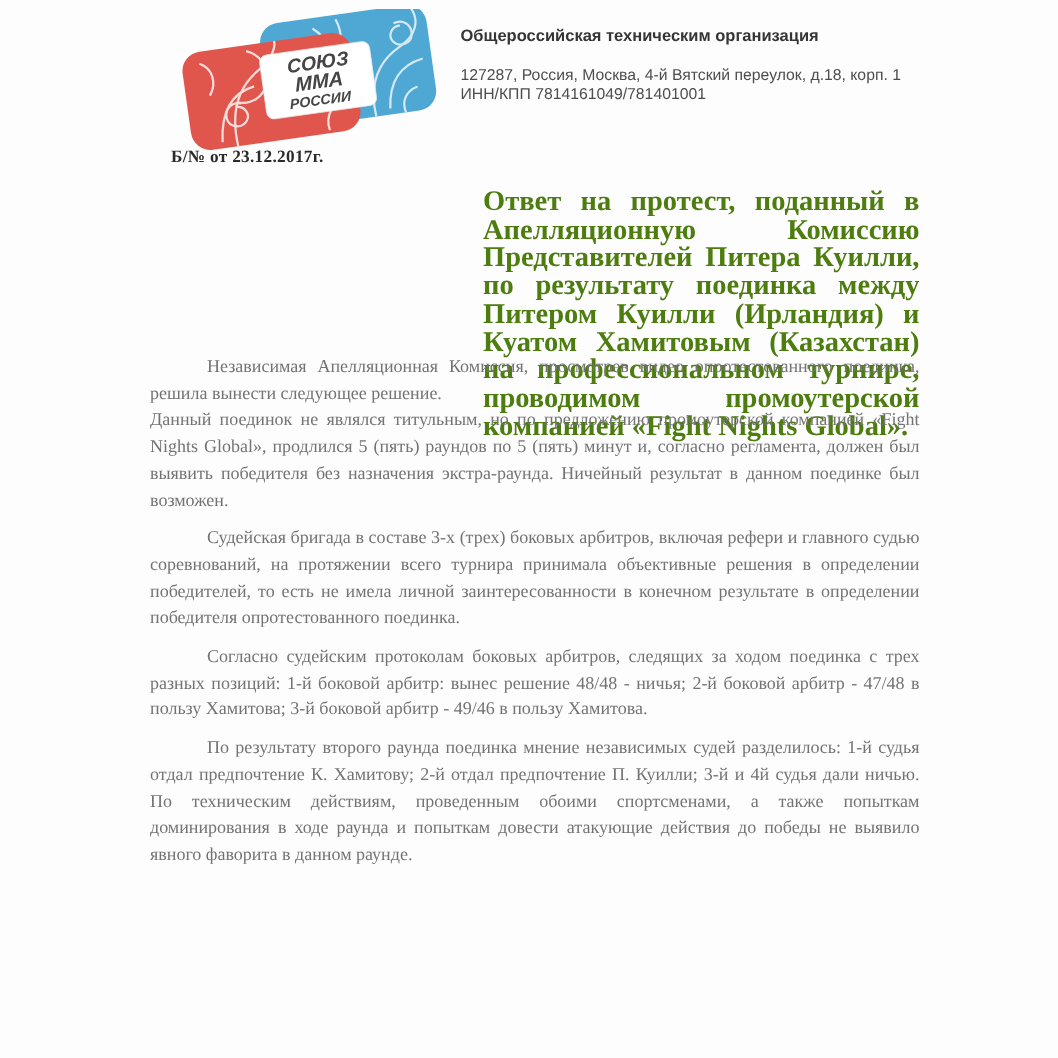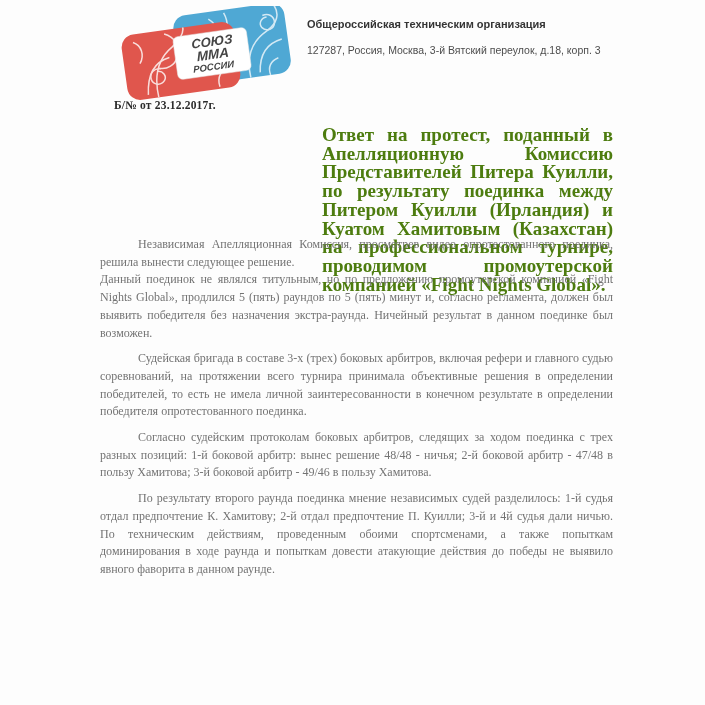--- a/index.html
+++ b/index.html
@@ -130,21 +130,22 @@
         </g>
       </g>
     </svg>
   </div>
 
   <div class="org-block">
     <div class="org-name">
       <div>Общероссийская техническим организация</div>
     </div>
     <div class="org-address">
-      <div>127287, Россия, Москва, 3-й Вятский переулок, д.18, корп. 3</div>
+      <div>127287, Россия, Москва, 4-й Вятский переулок, д.18, корп. 1</div>
+      <div>ИНН/КПП 7814161049/781401001</div>
     </div>
   </div>
 
   <div class="ref-line">Б/№ от 23.12.2017г.</div>
 
   <div class="subject">Ответ на протест, поданный в Апелляционную Комиссию Представителей Питера Куилли, по результату поединка между Питером Куилли (Ирландия) и Куатом Хамитовым (Казахстан) на профессиональном турнире, проводимом промоутерской компанией «Fight Nights Global».</div>
 
   <div class="body-text">
     <p class="indent">Независимая Апелляционная Комиссия, просмотрев видео опротестованного поединка, решила вынести следующее решение.</p>
     <p>Данный поединок не являлся титульным, но по предложению промоутерской компанией «Fight Nights Global», продлился 5 (пять) раундов по 5 (пять) минут и, согласно регламента, должен был выявить победителя без назначения экстра-раунда. Ничейный результат в данном поединке был возможен.</p>

